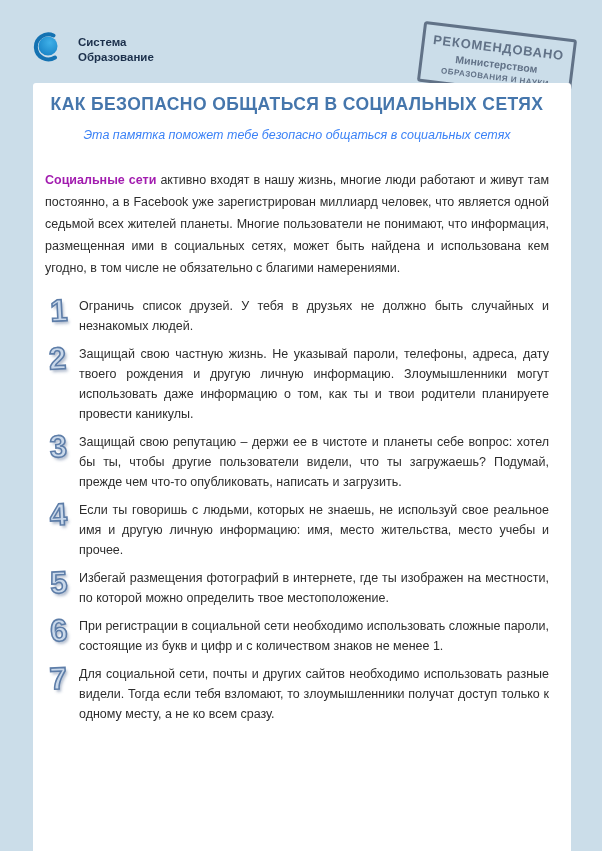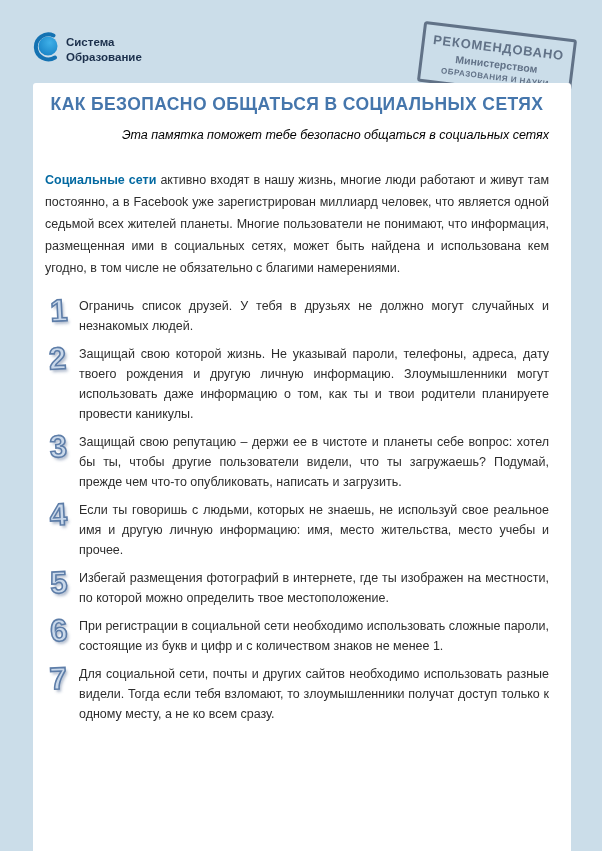--- a/index.html
+++ b/index.html
@@ -3,21 +3,21 @@
 <meta charset="utf-8">
 <style>
   html,body{margin:0;padding:0;}
   body{width:602px;height:851px;}
   .page{
     position:relative;width:602px;height:851px;overflow:hidden;
     background:#cbdde9;
     font-family:"Liberation Sans", sans-serif;
   }
   
-  .logo{position:absolute;top:31px;left:29px;display:flex;align-items:center;gap:3px;}
+  .logo{position:absolute;top:31px;left:29px;display:flex;align-items:center;gap:15px;}
   .logo-text{font-size:11.5px;font-weight:bold;color:#1b2f4b;line-height:1.32;}
   
   .stamp{
     position:absolute;top:30px;left:420px;width:136px;
     transform:rotate(7deg);
     border:3px solid #5a6a80;border-radius:3px;
     padding:7px 6px 6px;text-align:center;color:#5a6a80;opacity:.93;
     background:rgba(255,255,255,0.0);
   }
   .stamp-l1{font-size:13px;font-weight:bold;letter-spacing:.8px;}
@@ -27,28 +27,28 @@
   .card{
     position:absolute;left:33px;top:83px;width:538px;height:842px;
     background:#ffffff;border-radius:3px;box-sizing:border-box;
     padding:12px 22px 0 12px;
   }
   .title{
     text-align:center;color:#4576ac;font-weight:bold;
     font-size:17.5px;letter-spacing:.4px;line-height:1.1;
   }
   .subtitle{
-    text-align:right;font-style:italic;font-size:12.5px;color:#000000;
+    text-align:center;font-style:italic;font-size:12.5px;color:#3b82f6;
     margin-top:14px;
   }
   .intro{
     margin-top:27px;font-size:12.5px;line-height:22px;
     text-align:justify;color:#2d2d2d;
   }
-  .intro .lead{color:#0369a1;font-weight:bold;}
+  .intro .lead{color:#a21caf;font-weight:bold;}
   .tips-heading{
     text-align:center;color:#4576ac;font-weight:bold;font-size:14px;
     margin-top:26px;
   }
   .tips{margin-top:17px;}
   .tip{display:flex;margin-bottom:8px;}
   .tip-num{
     flex:0 0 28px;margin-right:6px;text-align:center;
     font-size:31px;line-height:30px;font-weight:bold;
     color:#c9d8ea;
@@ -97,26 +97,26 @@
 
     <div class="subtitle">Эта памятка поможет тебе безопасно общаться в социальных сетях</div>
 
     <div class="intro"><span class="lead">Социальные сети</span><span> активно входят в нашу жизнь, многие люди работают и живут там постоянно, а в Facebook уже зарегистрирован миллиард человек, что является одной седьмой всех жителей планеты. Многие пользователи не понимают, что информация, размещенная ими в социальных сетях, может быть найдена и использована кем угодно, в том числе не обязательно с благими намерениями.</span></div>
 
 
     <div class="tips">
 
       <div class="tip">
         <div class="tip-num">1</div>
-        <div class="tip-text">Ограничь список друзей. У тебя в друзьях не должно могут случайных и незнакомых людей.</div>
+        <div class="tip-text">Ограничь список друзей. У тебя в друзьях не должно быть случайных и незнакомых людей.</div>
       </div>
 
       <div class="tip">
         <div class="tip-num">2</div>
-        <div class="tip-text">Защищай свою которой жизнь. Не указывай пароли, телефоны, адреса, дату твоего рождения и другую личную информацию. Злоумышленники могут использовать даже информацию о том, как ты и твои родители планируете провести каникулы.</div>
+        <div class="tip-text">Защищай свою частную жизнь. Не указывай пароли, телефоны, адреса, дату твоего рождения и другую личную информацию. Злоумышленники могут использовать даже информацию о том, как ты и твои родители планируете провести каникулы.</div>
       </div>
 
       <div class="tip">
         <div class="tip-num">3</div>
         <div class="tip-text">Защищай свою репутацию – держи ее в чистоте и планеты себе вопрос: хотел бы ты, чтобы другие пользователи видели, что ты загружаешь? Подумай, прежде чем что-то опубликовать, написать и загрузить.</div>
       </div>
 
       <div class="tip">
         <div class="tip-num">4</div>
         <div class="tip-text">Если ты говоришь с людьми, которых не знаешь, не используй свое реальное имя и другую личную информацию: имя, место жительства, место учебы и прочее.</div>

